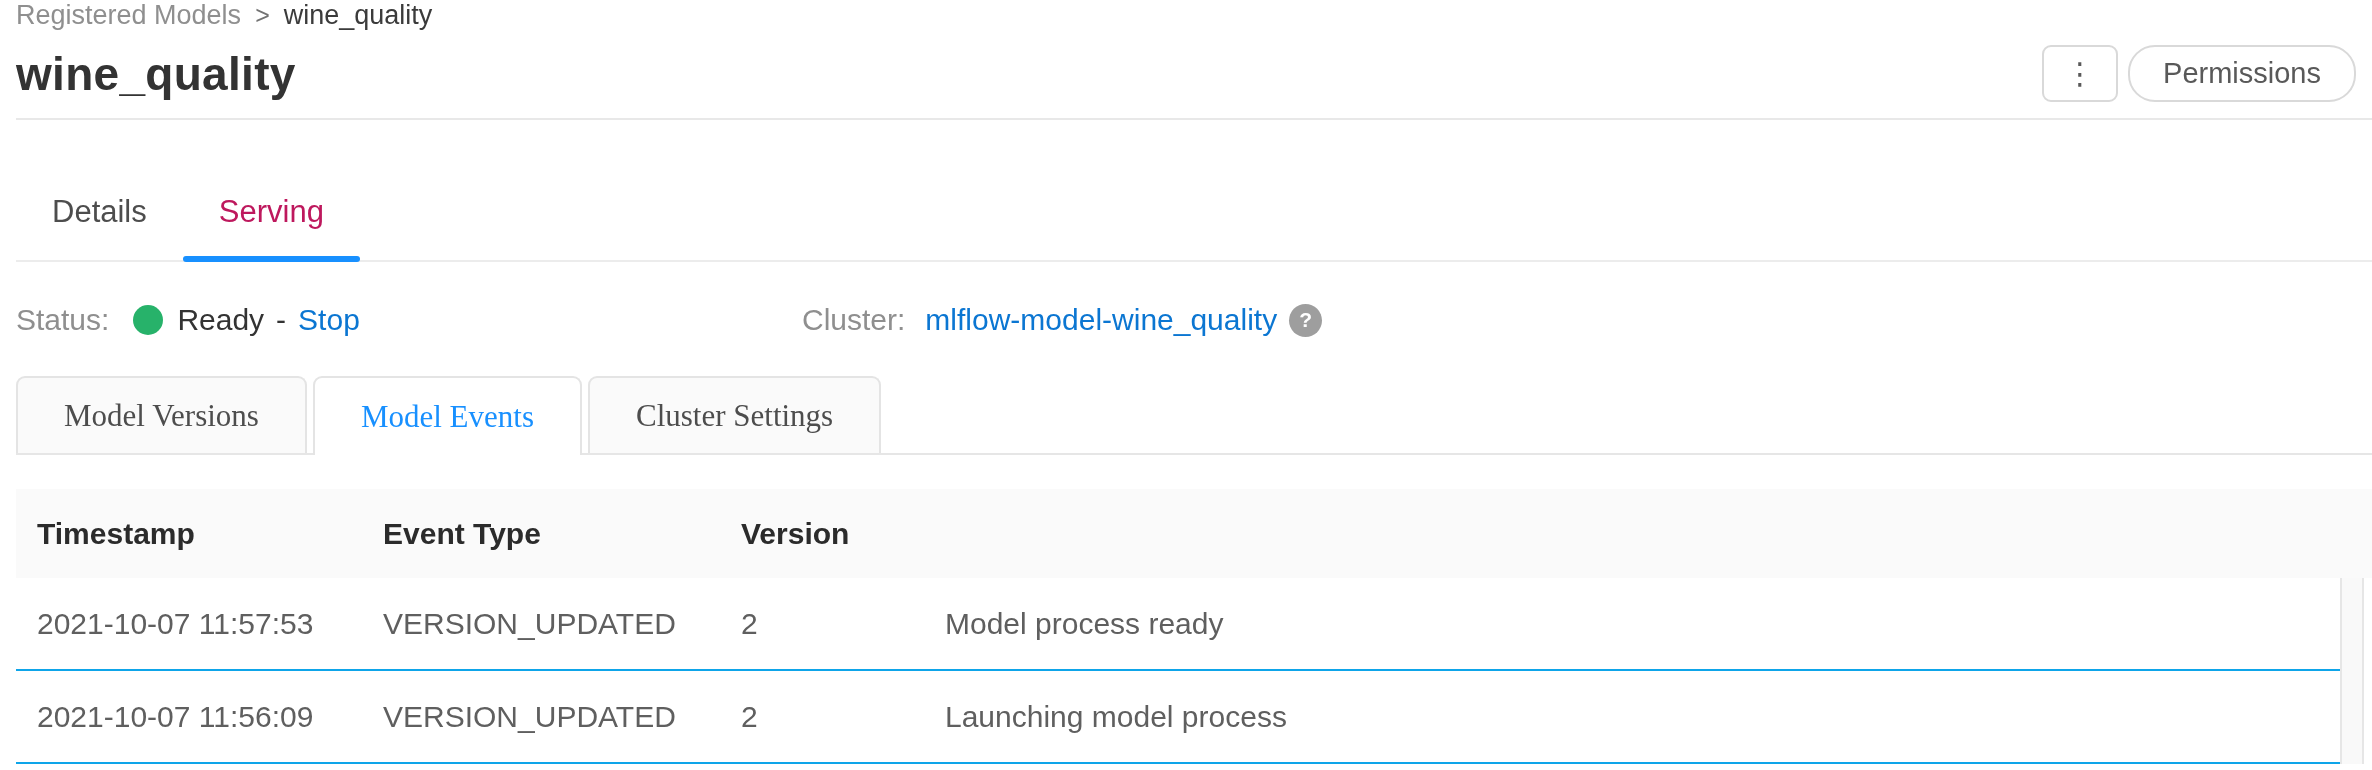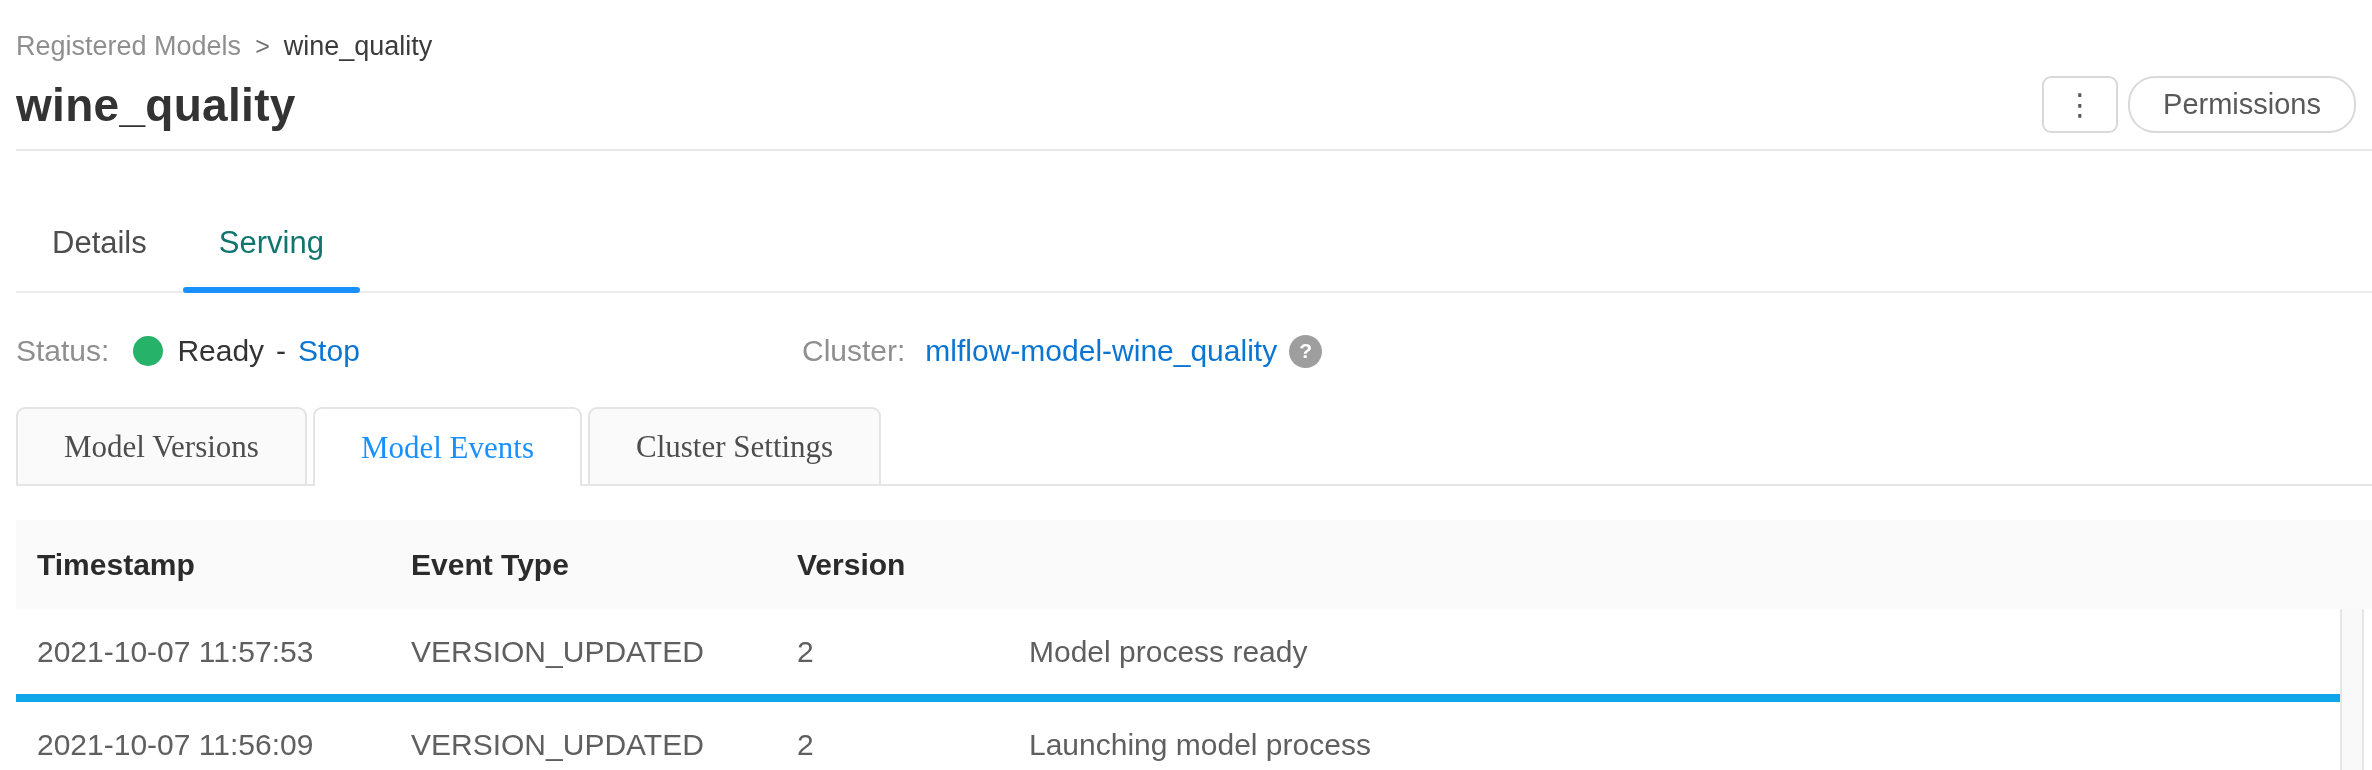--- a/index.html
+++ b/index.html
@@ -8,21 +8,21 @@
     width: 2372px; height: 770px;
     overflow: hidden;
     background: #ffffff;
     font-family: "Liberation Sans", "DejaVu Sans", sans-serif;
     color: #333333;
   }
   .page { padding-left: 16px; }
 
   
   .breadcrumb {
-    padding-top: 31px;
+    padding-top: 0;
     font-size: 27px;
     color: #8f8f8f;
     display: flex;
     align-items: center;
   }
   .breadcrumb a { color: #8f8f8f; text-decoration: none; cursor: pointer; }
   .breadcrumb .chevron { margin: 0 14px; color: #737373; font-size: 25px; }
   .breadcrumb .current { color: #3b3b3b; }
 
   
@@ -69,21 +69,21 @@
     display: flex;
     border-bottom: 2px solid #ececec;
   }
   .main-tab {
     position: relative;
     padding: 24px 36px 30px 36px;
     font-size: 31px;
     color: #4d4d4d;
     cursor: pointer;
   }
-  .main-tab.active { color: #0f766e; font-weight: 500; }
+  .main-tab.active { color: #be185d; font-weight: 500; }
   .main-tab.active .inkbar {
     position: absolute;
     left: 0; right: 0; bottom: -2px;
     height: 6px;
     background: #1890ff;
     border-radius: 3px;
   }
 
   
   .status-row {
@@ -149,37 +149,36 @@
     margin-bottom: -2px;
     z-index: 1;
   }
 
   
   .events-table { margin-top: 34px; }
   .thead, .trow {
     display: grid;
     grid-template-columns: 346px 358px 204px 1fr;
     align-items: center;
-    gap: 28px;
   }
   .thead {
     height: 89px;
     background: #fafafa;
     font-size: 30px;
     font-weight: 700;
     color: #2b2b2b;
   }
   .thead > div, .trow > div { padding-left: 21px; overflow: hidden; white-space: nowrap; }
   .tbody { position: relative; }
   .trow {
     width: calc(100% - 32px);
     height: 93px;
     font-size: 30px;
     color: #5f5f5f;
-    border-bottom: 8px solid #0ea5e9;
+    border-bottom: 2px solid #0ea5e9;
     background: #ffffff;
   }
   .scroll-gutter {
     position: absolute;
     top: 0; bottom: 0; right: 8px;
     width: 24px;
     background: #f9f9f9;
     border-left: 2px solid #e6e6e6;
     border-right: 2px solid #e6e6e6;
   }

